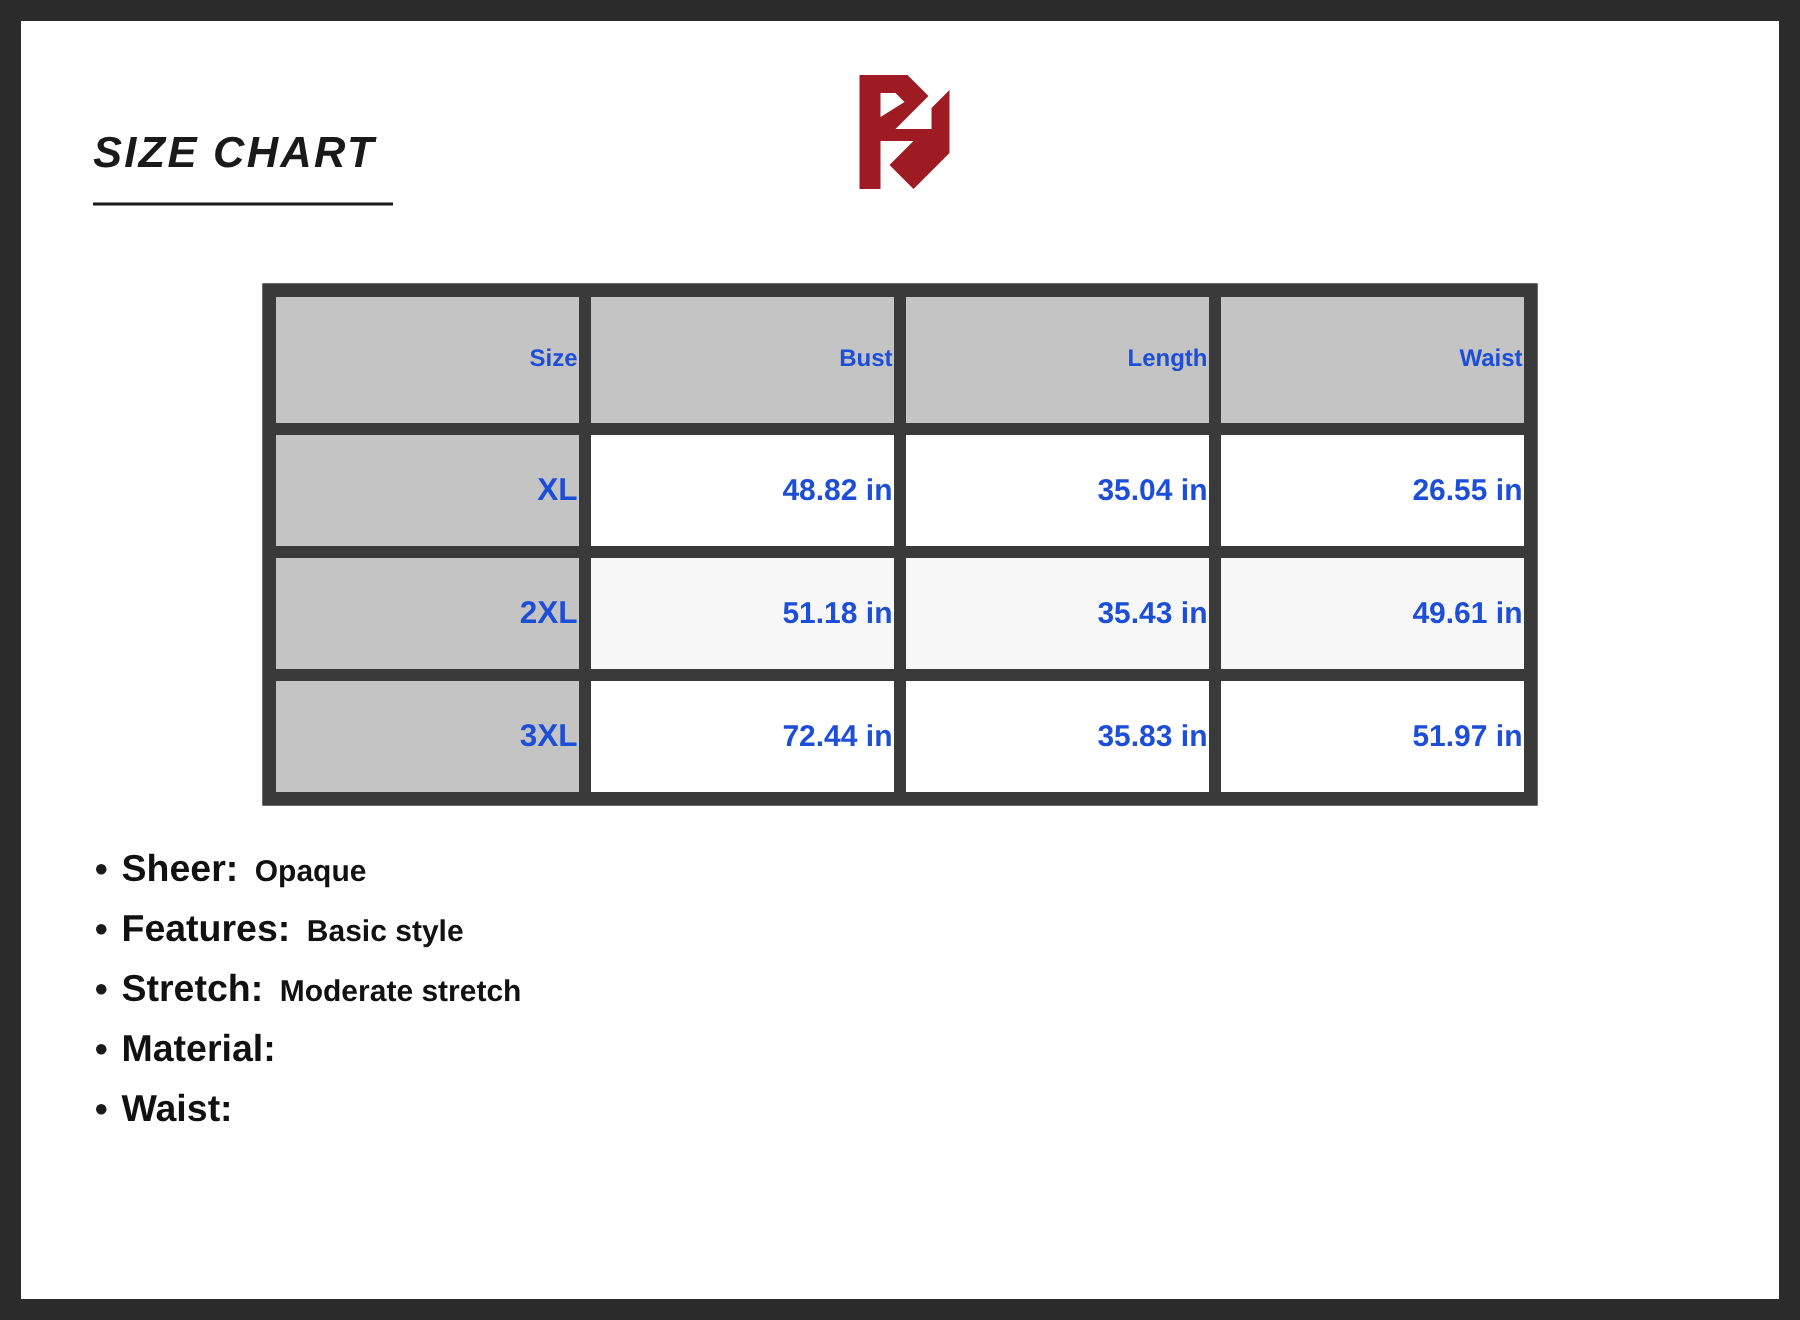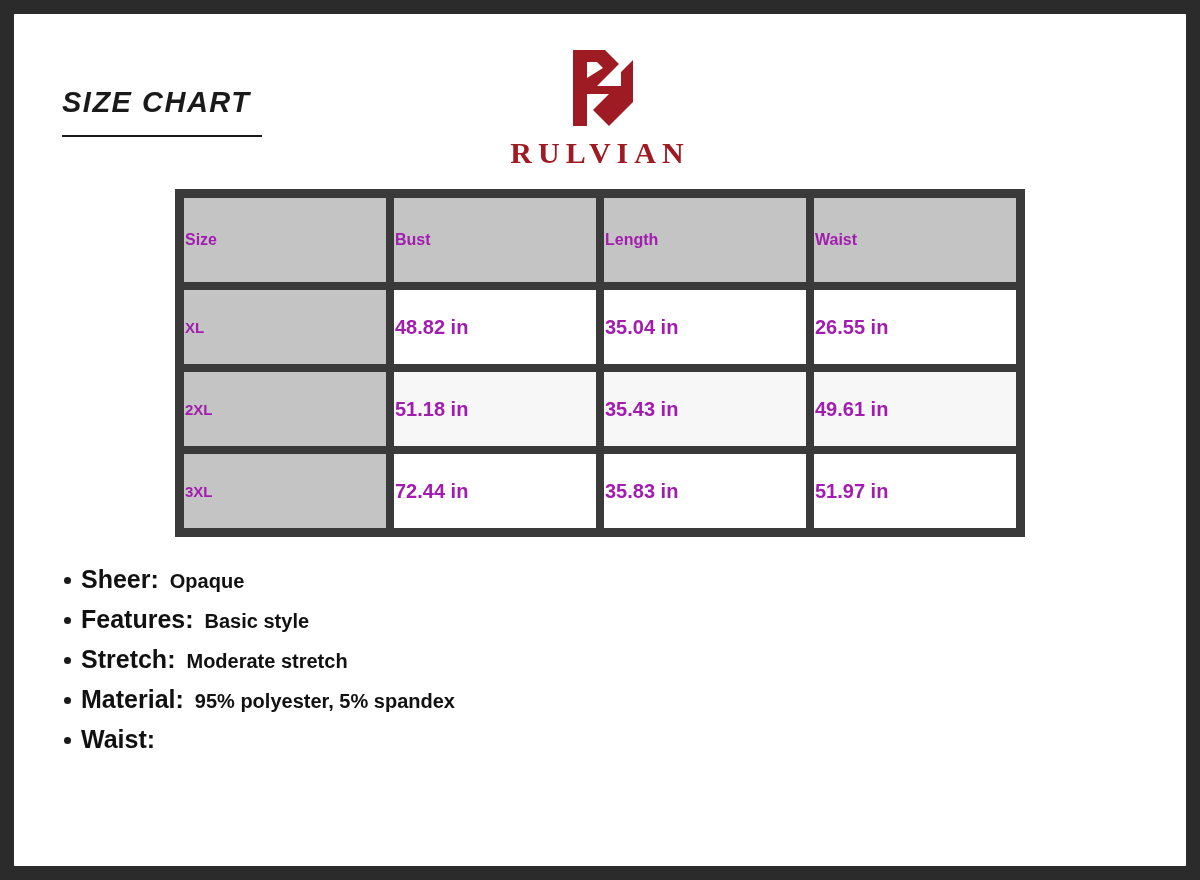--- a/index.html
+++ b/index.html
@@ -72,35 +72,35 @@
   table.size-table {
     width: 100%;
     border-collapse: separate;
     border-spacing: 0;
     background: #3a3a3a;
     border: 5px solid #3a3a3a;
     table-layout: fixed;
   }
   table.size-table td {
     border: 4px solid #3a3a3a;
-    text-align: left;
-    font-weight: bold;
-    color: #a21caf;
+    text-align: right;
+    font-weight: bold;
+    color: #1d4ed8;
     background: #ffffff;
     height: 72px;
     font-size: 20px;
   }
   table.size-table tr.head td {
     background: #c4c4c4;
     font-size: 16px;
     height: 82px;
   }
   table.size-table td.sizecell {
     background: #c4c4c4;
-    font-size: 15px;
+    font-size: 21px;
   }
   table.size-table tr.alt td {
     background: #f7f7f7;
   }
   table.size-table tr.alt td.sizecell {
     background: #c4c4c4;
   }
   
   .details {
     margin: 28px 0 0 50px;
@@ -147,21 +147,20 @@
     <div class="title-block">
       <div class="title">SIZE CHART</div>
       <div class="title-rule"></div>
     </div>
 
     <div class="brand">
       <svg class="brand-mark" width="130" height="90" viewBox="0 0 130 90">
         <path d="M38 8 L70 8 L84 22 L62 44 L86 44 L86 30 L98 18 L98 60 L74 84 L58 68 L74 52 L52 52 L52 84 L38 84 Z" fill="#9e1b24"></path>
         <path d="M52 20 L62 20 L68 26 L52 36 Z" fill="#ffffff"></path>
       </svg>
-      <div class="brand-name">RULVIAN</div>
     </div>
 
   </div>
 
   <div class="table-wrap">
     <table class="size-table">
       <tbody>
         <tr class="head">
           <td>Size</td>
           <td>Bust</td>
@@ -202,21 +201,20 @@
       <span class="det-value">Basic style</span>
     </li>
     <li>
       <span class="bullet"></span>
       <span class="det-label">Stretch:</span>
       <span class="det-value">Moderate stretch</span>
     </li>
     <li>
       <span class="bullet"></span>
       <span class="det-label">Material:</span>
-      <span class="det-value">95% polyester, 5% spandex</span>
     </li>
     <li>
       <span class="bullet"></span>
       <span class="det-label">Waist:</span>
     </li>
   </ul>
 
 </div>
 
 </body></html>

